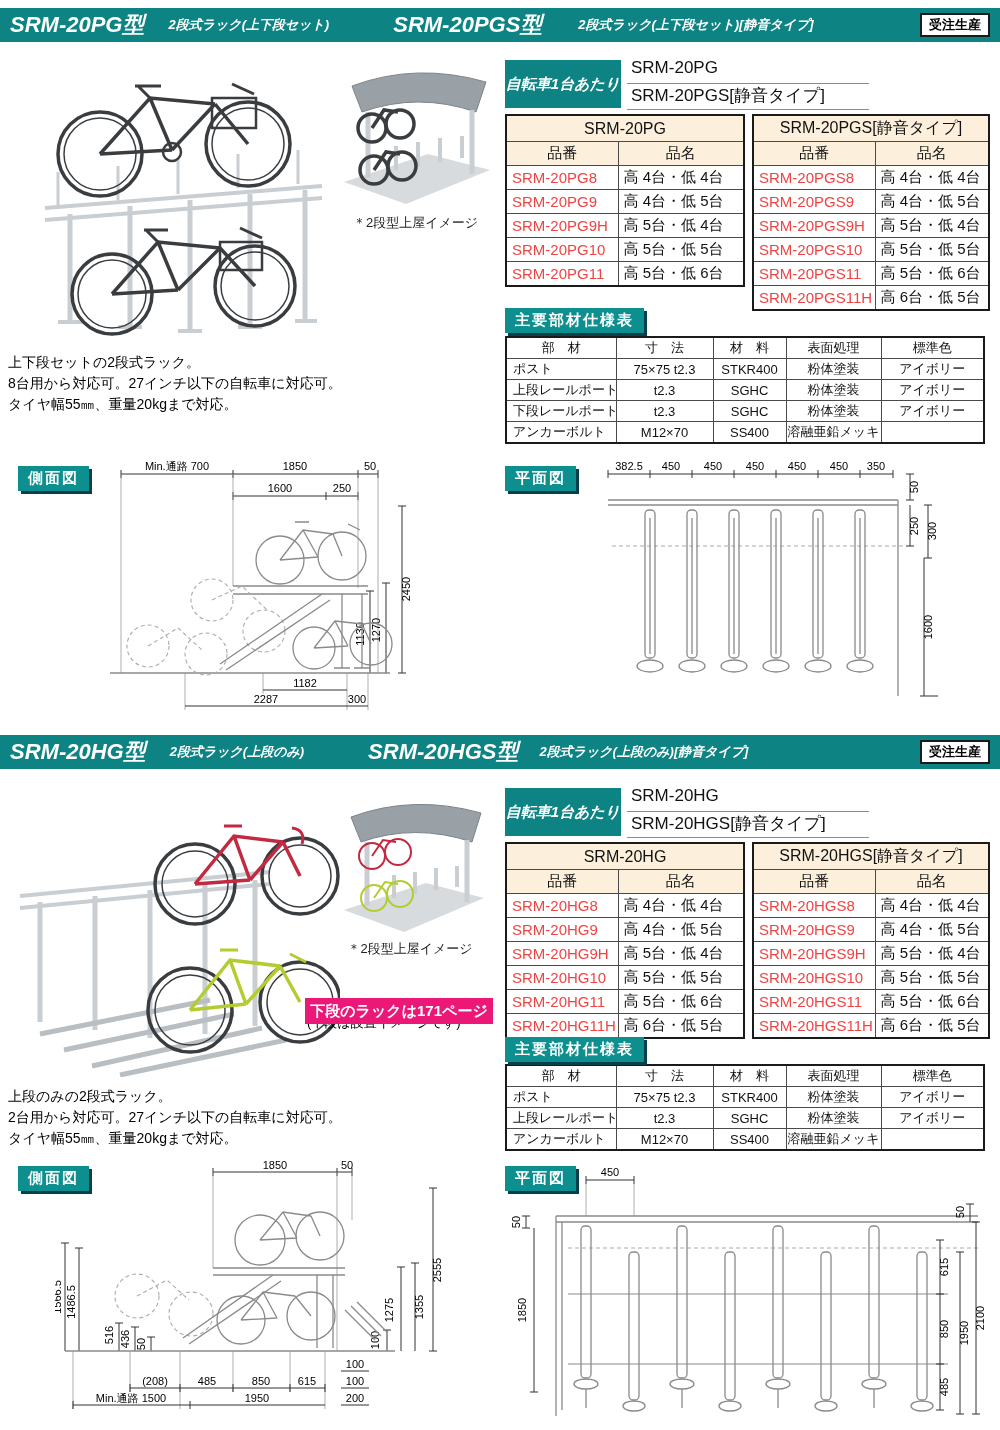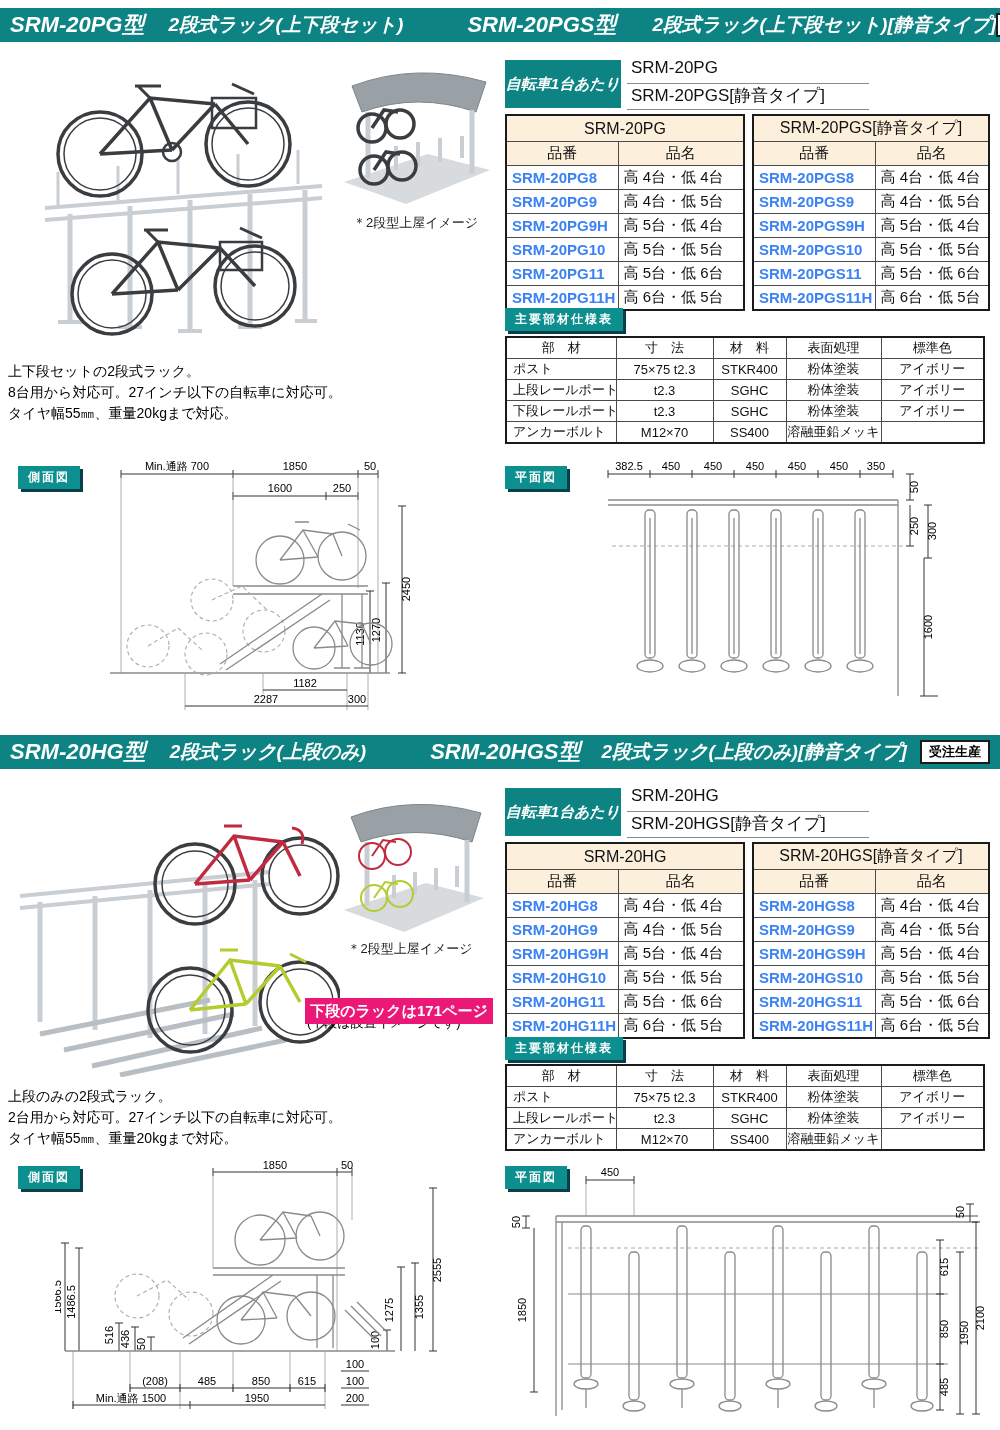--- a/index.html
+++ b/index.html
@@ -1,28 +1,28 @@
 <!DOCTYPE html>
 <html><head>
 <meta charset="utf-8">
 <style>
   html,body{margin:0;padding:0;background:#fff}
   .page{position:relative;width:1000px;height:1418px;background:#fff;font-family:"Liberation Sans",sans-serif;overflow:hidden}
   .bar{position:absolute;left:0;width:1000px;height:34px;background:#0d8383;color:#fff;display:flex;align-items:center}
   .bm{font-size:22px;font-weight:bold;font-style:italic;white-space:nowrap}
-  .bs{font-size:19px;font-weight:bold;font-style:italic;white-space:nowrap}
+  .bs{font-size:13px;font-weight:bold;font-style:italic;white-space:nowrap}
   .badge{margin-left:auto;margin-right:10px;background:#fff;color:#000;border:2px solid #1a1a1a;font-size:13px;font-weight:bold;padding:1px 7px;font-style:normal;white-space:nowrap}
-  .tag{position:absolute;background:#0e8f8f;color:#fff;font-size:12px;font-weight:bold;padding:3px 10px;box-shadow:3px 3px 0 #073f4a;letter-spacing:2px;white-space:nowrap;z-index:5}
+  .tag{position:absolute;background:#0e8f8f;color:#fff;font-size:15px;font-weight:bold;padding:3px 10px;box-shadow:3px 3px 0 #073f4a;letter-spacing:2px;white-space:nowrap;z-index:5}
   .pb-box{position:absolute;background:#0d8383;color:#fff;display:flex;align-items:center;justify-content:center;font-weight:bold;font-style:italic;font-size:15px}
   .pb-line{position:absolute;border-bottom:1px solid #8a8a8a;font-size:17px;color:#111;padding-left:4px;white-space:nowrap}
   table.mt,table.st{position:absolute;border-collapse:collapse;table-layout:fixed;background:#fff;border:2px solid #1a1a1a}
   table.mt td{border:1px solid #4a4a4a;height:23px;padding:0 0 0 5px;font-size:15px;color:#111;white-space:nowrap;overflow:hidden}
   table.mt td.c{text-align:center;padding:0;background:#fcf0dc}
   table.mt td.tt{height:25px;font-size:16px}
-  table.mt td.code{color:#3b82f6;font-weight:bold}
+  table.mt td.code{color:#ef4444;font-weight:normal}
   table.st td{border:1px solid #4a4a4a;height:20px;padding:0;font-size:13px;color:#111;text-align:center;white-space:nowrap;overflow:hidden}
   table.st td.l{text-align:left;padding-left:6px}
   .desc{position:absolute;font-size:14px;line-height:1.5;color:#000;white-space:nowrap}
   .cap{position:absolute;font-size:13px;text-align:center;color:#222;white-space:nowrap}
   .note{position:absolute;font-size:13px;color:#000;white-space:nowrap}
   .pink{position:absolute;background:#ec1878;color:#fff;font-size:15px;font-weight:bold;display:flex;align-items:center;justify-content:center;white-space:nowrap}
   svg{position:absolute}
   .dim{stroke:#333;stroke-width:1;fill:none}
   .ext{stroke:#9a9a9a;stroke-width:.8;fill:none}
   .draw{stroke:#8a8a8a;stroke-width:1.3;fill:none}
@@ -129,24 +129,20 @@
           <td>高 5台・低 4台</td>
         </tr>
     <tr>
           <td class="code">SRM-20PG10</td>
           <td>高 5台・低 5台</td>
         </tr>
     <tr>
           <td class="code">SRM-20PG11</td>
           <td>高 5台・低 6台</td>
         </tr>
-    <tr>
-          <td class="code">SRM-20PG11H</td>
-          <td>高 6台・低 5台</td>
-        </tr>
   </tbody>
     </table>
   <table class="mt" style="left:752px;top:114px;width:238px">
     <colgroup>
         <col style="width:122px">
         <col>
       </colgroup>
     <tbody>
         <tr>
           <td class="c tt" colspan="2">SRM-20PGS[静音タイプ]</td>
@@ -223,21 +219,21 @@
     <tr>
           <td class="l">アンカーボルト</td>
           <td>M12×70</td>
           <td>SS400</td>
           <td>溶融亜鉛メッキ</td>
           <td></td>
         </tr>
   </tbody>
     </table>
 
-  <div class="desc" style="left:8px;top:361px">
+  <div class="desc" style="left:8px;top:352px">
     <div>上下段セットの2段式ラック。</div>
     <div>8台用から対応可。27インチ以下の自転車に対応可。</div>
     <div>タイヤ幅55㎜、重量20kgまで対応。</div>
   </div>
 
   <div class="tag" style="left:18px;top:466px">側面図</div>
   <svg style="left:90px;top:458px" width="350" height="260" viewBox="0 0 350 260">
     <path class="dim" d="M31,16 H288 M31,12 V20 M143,12 V20 M268,12 V20 M288,12 V20"></path>
     <text class="dt" x="87" y="12" text-anchor="middle">Min.通路 700</text>
     <text class="dt" x="205" y="12" text-anchor="middle">1850</text>

